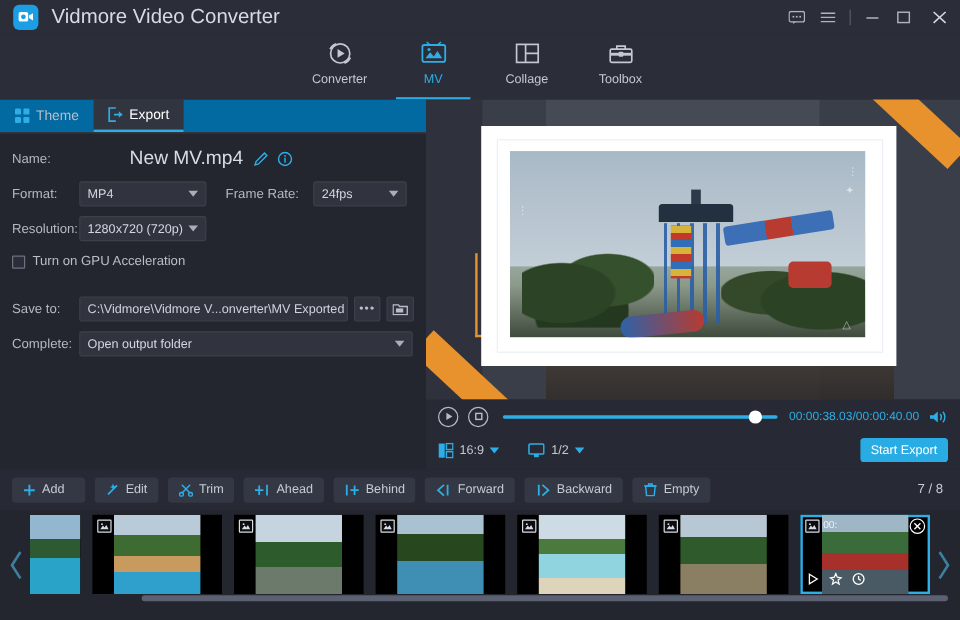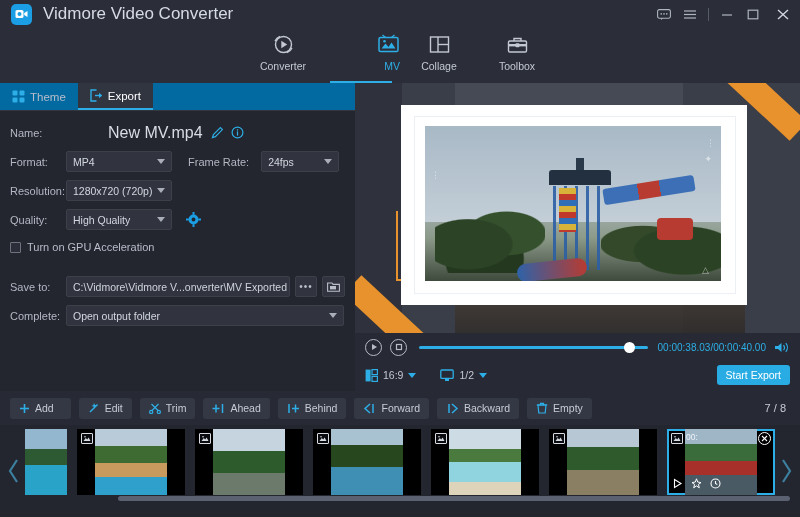--- a/index.html
+++ b/index.html
@@ -41,21 +41,21 @@
     position: absolute; top: 28px; left: 0; width: 800px; height: 55px;
     background: #2b2e39;
     display: flex; align-items: flex-start; justify-content: center;
   }
   .navtab {
     width: 78px; height: 55px; display: flex; flex-direction: column;
     align-items: center; justify-content: flex-start; padding-top: 5px;
     color: #c3c8d2; position: relative;
   }
   .navtab .nlabel { font-size: 10.5px; margin-top: 4px; }
-  .navtab.active { color: #2daee6; align-items: flex-end; }
+  .navtab.active { color: #2daee6; }
   .navtab.active:after {
     content:""; position: absolute; bottom: 0; left: 8px; right: 8px;
     height: 2.5px; background: #2daee6;
   }
 
   
   .leftpanel {
     position: absolute; top: 83px; left: 0; width: 355px; height: 308px;
     background: #23252f;
   }
@@ -425,39 +425,20 @@
     </div>
 
     <div class="frow">
       <div class="flabel">Resolution:</div>
       <div class="select sel-res">
         <span>1280x720 (720p)</span>
         <span class="caret"></span>
       </div>
     </div>
 
-    <div class="frow">
-      <div class="flabel">Quality:</div>
-      <div class="select sel-quality">
-        <span>High Quality</span>
-        <span class="caret"></span>
-      </div>
-      <div class="icon-btn" style="margin-left:14px">
-        <svg width="15" height="15" viewBox="0 0 15 15">
-          <circle cx="7.5" cy="7.5" r="5" fill="#1b9ee3"></circle>
-          <circle cx="7.5" cy="7.5" r="1.9" fill="#23252f"></circle>
-          <g fill="#1b9ee3">
-              <rect x="6.5" y="0" width="2" height="2.8"></rect>
-              <rect x="6.5" y="12.2" width="2" height="2.8"></rect>
-              <rect x="0" y="6.5" width="2.8" height="2"></rect>
-              <rect x="12.2" y="6.5" width="2.8" height="2"></rect>
-            </g>
-        </svg>
-      </div>
-    </div>
 
     <div class="checkrow">
       <span class="checkbox"></span>
       <span class="checklabel">Turn on GPU Acceleration</span>
     </div>
 
     <div class="frow">
       <div class="flabel">Save to:</div>
       <div class="pathbox">
         <span>C:\Vidmore\Vidmore V...onverter\MV Exported</span>

